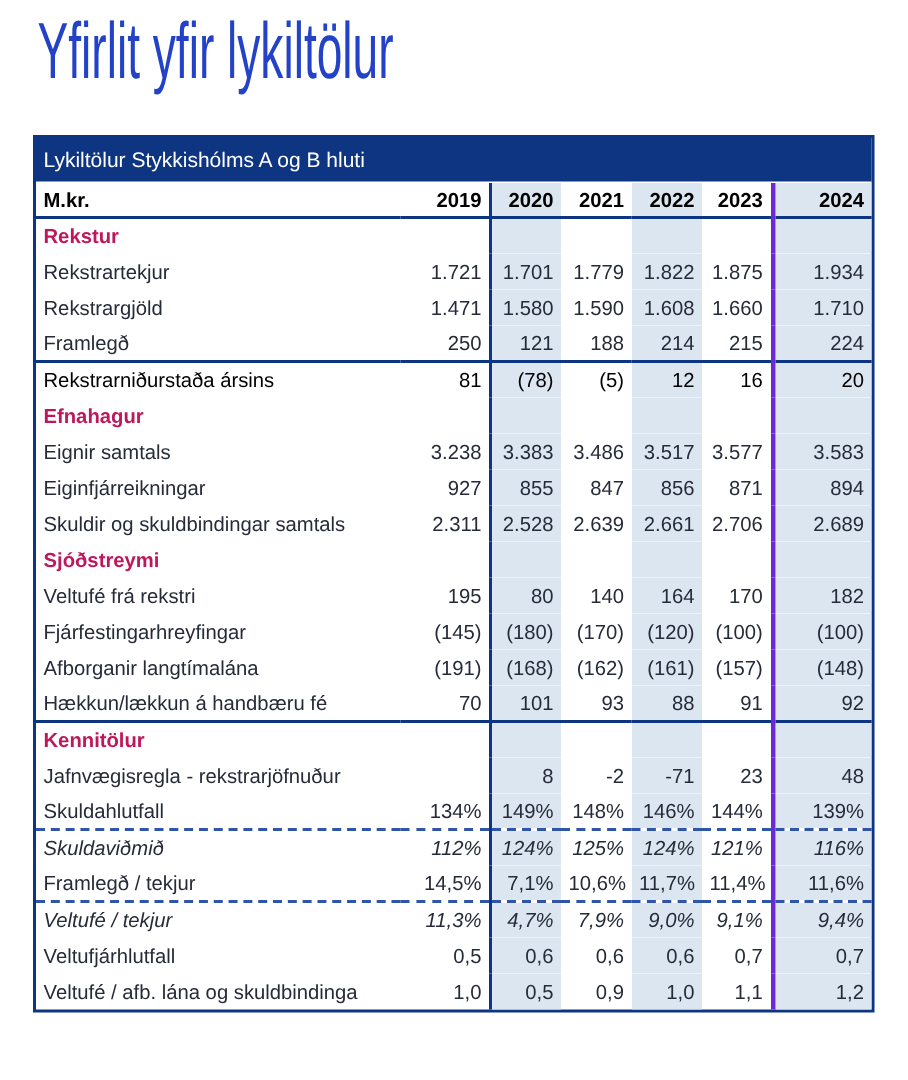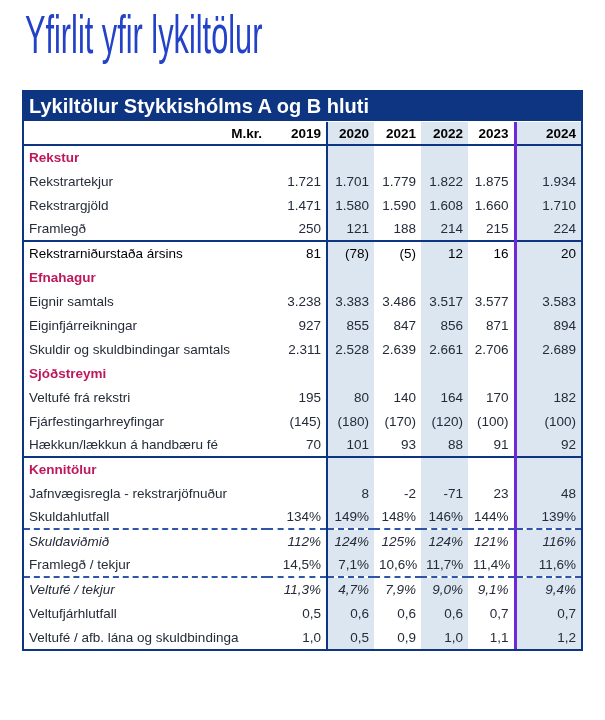--- a/index.html
+++ b/index.html
@@ -13,36 +13,36 @@
     font-size:53px;font-weight:400;color:#2342c8;
     transform:scaleX(0.58);transform-origin:0 0;
     white-space:nowrap;letter-spacing:0px;
   }
   
   .table-wrap{
     position:absolute;left:22px;top:90px;width:561px;
     border:2px solid #0e3582;box-sizing:border-box;background:#fff;
   }
   .t-header{
-    background:#0e3582;color:#ffffff;font-weight:bold;font-size:20px;
+    background:#0e3582;color:#ffffff;font-weight:normal;font-size:14px;
     height:29px;line-height:29px;padding:0 5px;border-bottom:1px solid #ffffff;
   }
   table{
     border-collapse:collapse;width:100%;table-layout:fixed;
     font-size:13.5px;color:#252b38;
   }
   th,td{
     padding:0 5px;height:24px;overflow:hidden;white-space:nowrap;
     box-sizing:border-box;vertical-align:middle;
   }
   thead th{
     font-weight:bold;color:#000;text-align:right;
     border-bottom:2px solid #0e3582;height:23px;
   }
-  thead th.label{text-align:right;}
+  thead th.label{text-align:left;}
   td.num{text-align:right;}
   
   col.c-label{width:243px;}
   col.c-y0{width:60px;}
   col.c-y1,col.c-y2,col.c-y3,col.c-y4{width:47px;}
   col.c-y5{width:auto;}
   
   .v0{border-right:2px solid #0e3582;}
   .v1,.v3,.v5{background:#dce6f1;}
   .v5{border-left:3px solid #6d28d9;}
@@ -184,20 +184,29 @@
         <tr class="data">
           <td class="label">Fjárfestingarhreyfingar</td>
           <td class="num v0">(145)</td>
           <td class="num v1">(180)</td>
           <td class="num v2">(170)</td>
           <td class="num v3">(120)</td>
           <td class="num v4">(100)</td>
           <td class="num v5">(100)</td>
         </tr>
         <tr class="data">
+          <td class="label">Afborganir langtímalána</td>
+          <td class="num v0">(191)</td>
+          <td class="num v1">(168)</td>
+          <td class="num v2">(162)</td>
+          <td class="num v3">(161)</td>
+          <td class="num v4">(157)</td>
+          <td class="num v5">(148)</td>
+        </tr>
+        <tr class="data">
           <td class="label">Hækkun/lækkun á handbæru fé</td>
           <td class="num v0">70</td>
           <td class="num v1">101</td>
           <td class="num v2">93</td>
           <td class="num v3">88</td>
           <td class="num v4">91</td>
           <td class="num v5">92</td>
         </tr>
         <tr class="section bt-solid">
           <td class="label">Kennitölur</td>

